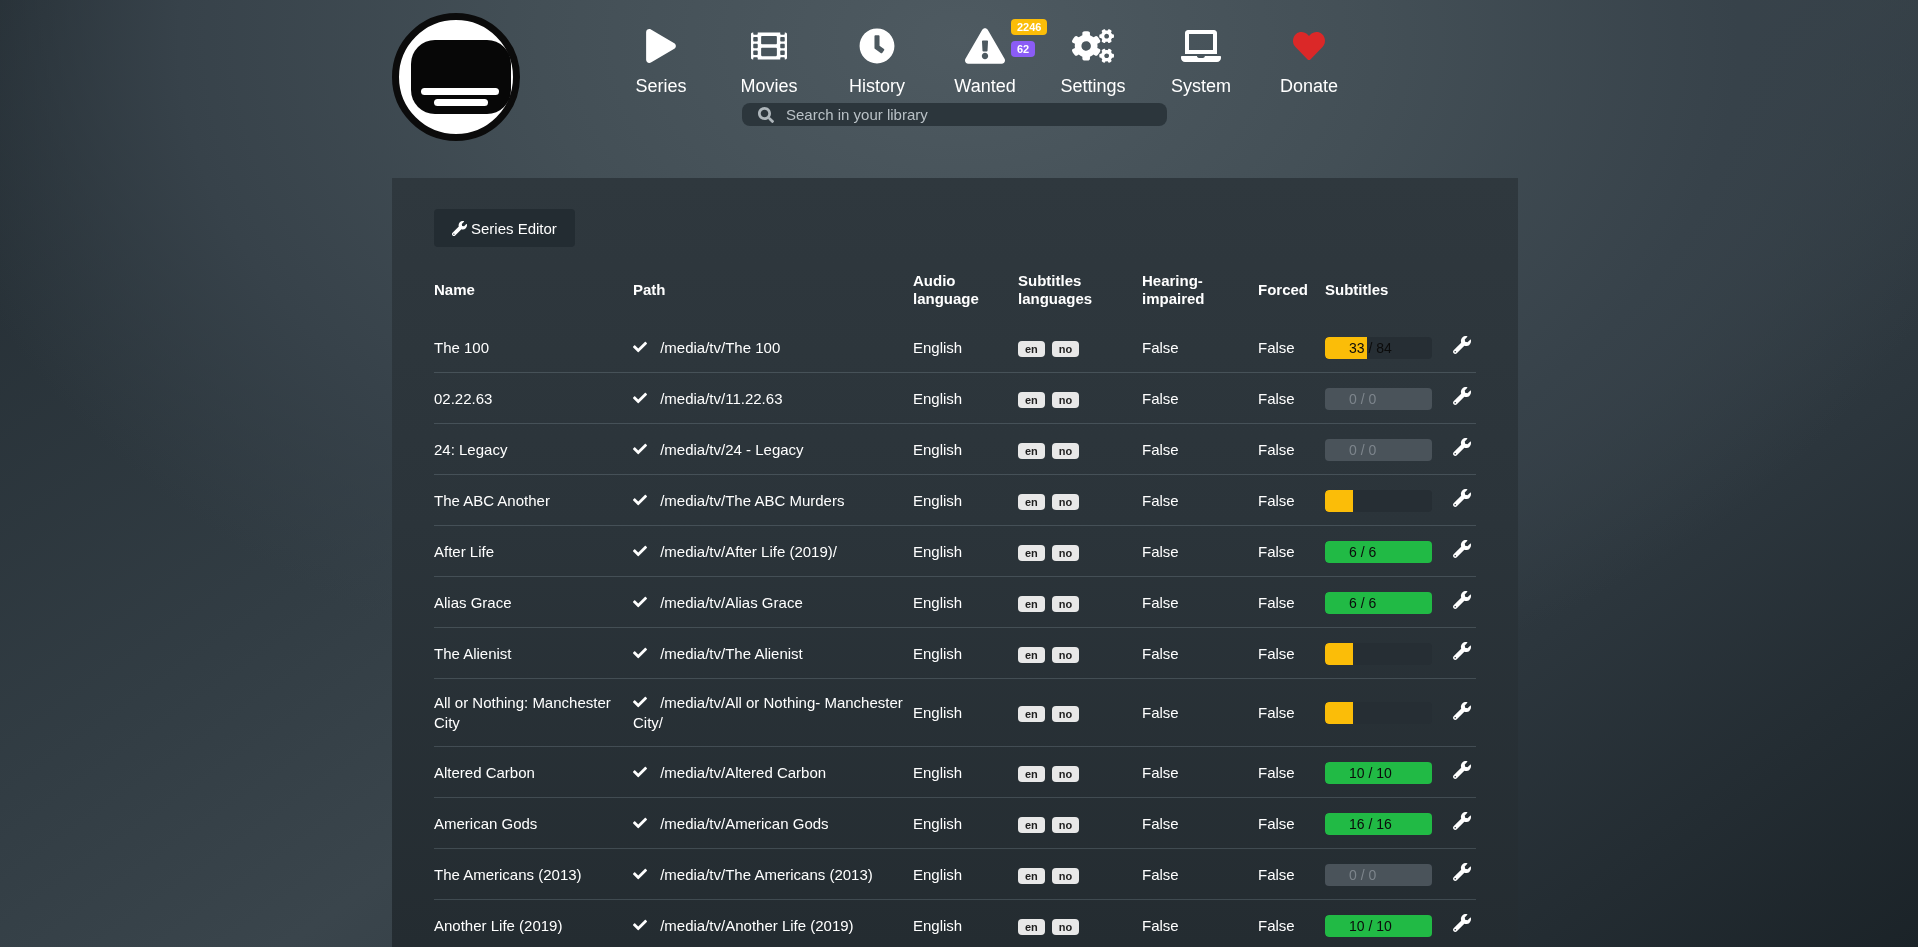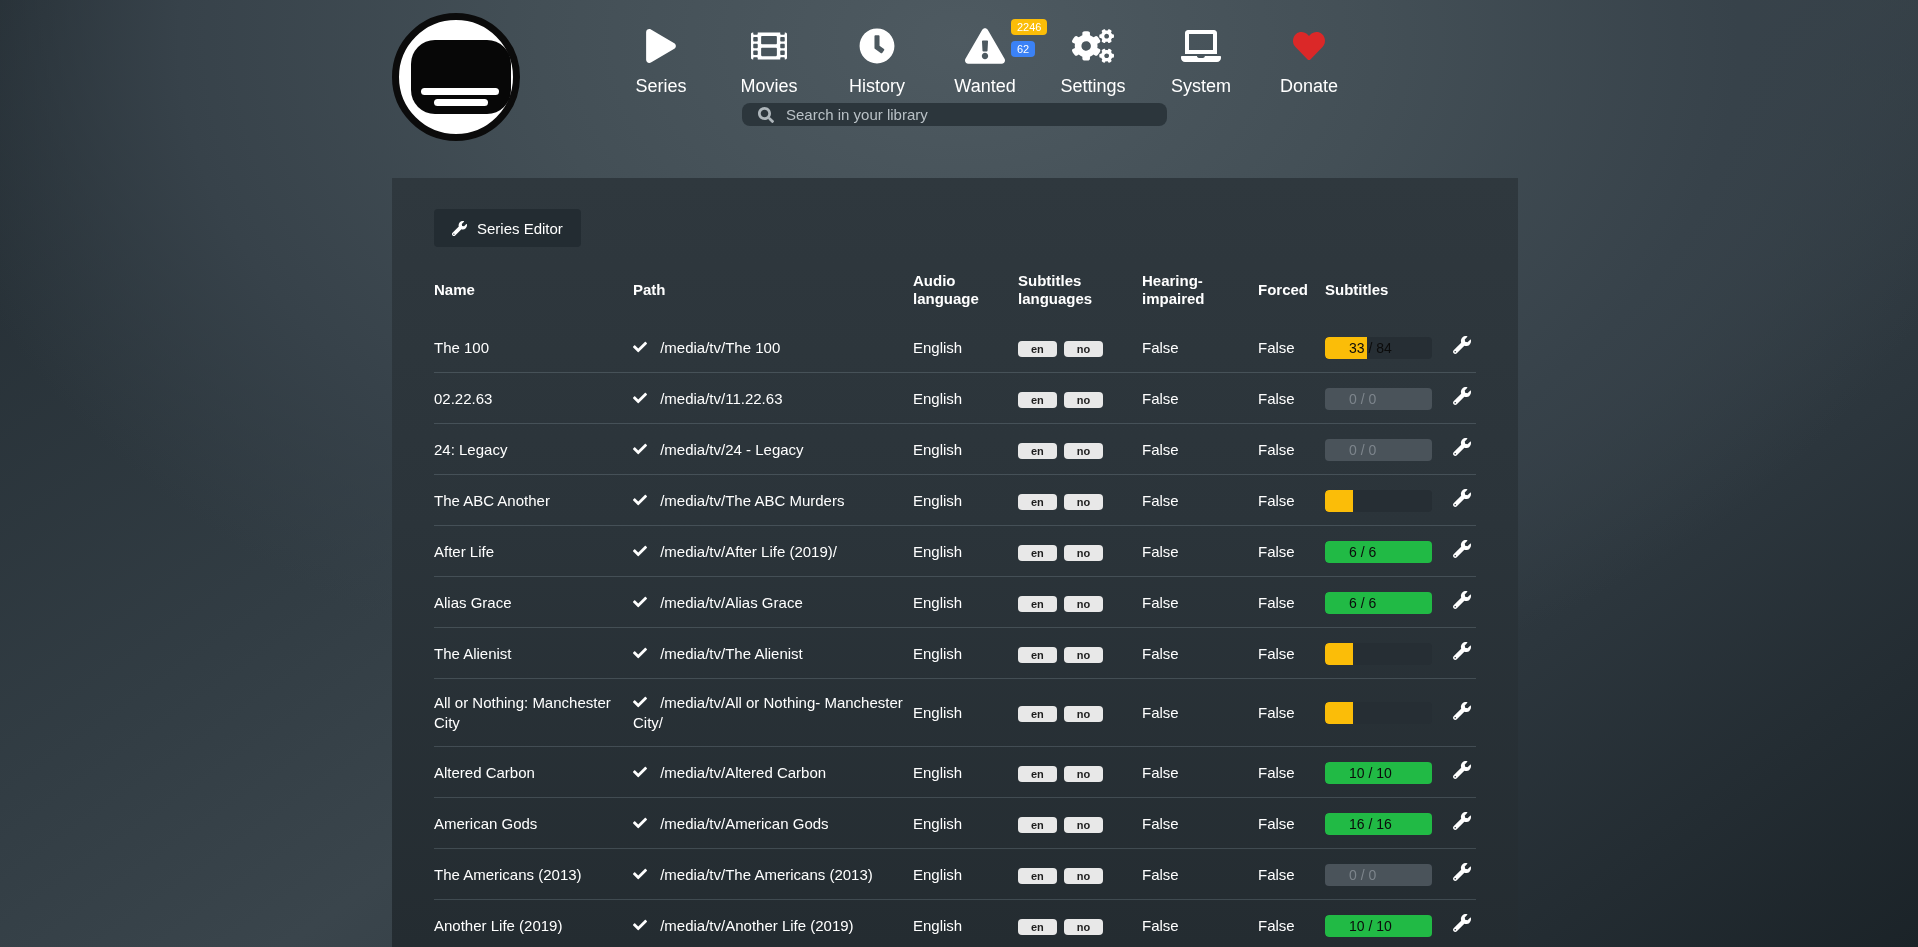--- a/index.html
+++ b/index.html
@@ -25,59 +25,59 @@
   .logo-line.l1 { left:10px; top:48px; width:78px; }
   .logo-line.l2 { left:23px; top:59px; width:54px; }
 
   .nav { position:absolute; left:607px; top:26px; width:756px; display:flex; }
   .nav-item { width:108px; display:flex; flex-direction:column; align-items:center;
               cursor:pointer; position:relative; }
   .nav-icon { height:40px; display:flex; align-items:center; justify-content:center; }
   .nav-icon svg { fill:#fff; }
   .nav-label { margin-top:10px; font-size:18px; color:#fff; }
   .nav-badges { position:absolute; left:80px; top:-7px; display:flex; flex-direction:column; align-items:flex-start; }
-  .badge { color:#fff; font-size:11px; font-weight:normal; border-radius:4px;
+  .badge { color:#fff; font-size:11px; font-weight:bold; border-radius:4px;
            padding:2px 6px; line-height:12px; margin-bottom:6px; }
   .badge.yellow { background:#fbbd08; }
-  .badge.green  { background:#3b82f6; }
+  .badge.green  { background:#8b5cf6; }
 
   .search-wrap { position:absolute; left:742px; top:103px; width:425px; height:23px;
                  background:#2c363c; border-radius:8px; display:flex; align-items:center; }
   .search-wrap svg { margin-left:16px; fill:#aeb6bb; }
   .search-input { flex:1; background:transparent; border:none; outline:none;
                   color:#dfe5e8; font-size:15px; margin-left:12px;
                   font-family:"Liberation Sans","DejaVu Sans",sans-serif; }
   .search-input::placeholder { color:#b9c1c6; opacity:1; }
 
   
   .panel { position:absolute; left:392px; top:178px; width:1126px; bottom:0;
            background:linear-gradient(180deg,#2f383e 0%,#2b343a 45%,#242c31 100%);
            padding:31px 42px 0 42px; }
 
-  .editor-btn { display:inline-flex; align-items:center; gap:10px; height:38px;
+  .editor-btn { display:inline-flex; align-items:center; gap:4px; height:38px;
                 background:#232c32; border:none; border-radius:4px; color:#fff;
                 font-size:15px; padding:0 18px; cursor:pointer;
                 font-family:"Liberation Sans","DejaVu Sans",sans-serif; }
   .editor-btn svg { fill:#fff; }
 
   table.series { border-collapse:collapse; table-layout:fixed; width:1042px; margin-top:15px; }
   col.c-name{width:199px} col.c-path{width:280px} col.c-audio{width:105px}
   col.c-langs{width:124px} col.c-hi{width:116px} col.c-forced{width:67px}
   col.c-subs{width:128px} col.c-act{width:23px}
   th { text-align:left; font-size:15px; font-weight:bold; color:#fff;
        padding:10px 10px 14px 0; vertical-align:middle; line-height:18px; }
   td { font-size:15px; color:#fff; padding:14px 10px 13px 0; vertical-align:middle;
        line-height:20px; }
   tr.row td { border-top:1px solid rgba(165,180,190,0.22); }
   tr.row:first-child td { border-top:none; }
   .path-cell svg { display:inline-block; vertical-align:-1px; margin-right:9px; fill:#fff; }
 
   .lang-badge { display:inline-block; background:#e8e8e8; color:#1f1f1f;
                 font-size:11px; font-weight:bold; border-radius:4px;
-                padding:2px 13px; line-height:12px; margin-right:7px; cursor:default; }
+                padding:2px 7px; line-height:12px; margin-right:7px; cursor:default; }
 
   .bar { position:relative; width:107px; height:22px; border-radius:4px;
          background:#262e34; overflow:hidden; }
   .bar-fill { position:absolute; left:0; top:0; bottom:0; width:0; border-radius:4px 0 0 4px; }
   .bar.bar-partial  .bar-fill { background:#fbbd08; }
   .bar.bar-complete .bar-fill { background:#21ba45; }
   .bar.bar-empty { background:#4a535a; }
   .bar-label { position:absolute; left:24px; top:0; height:22px; line-height:22px;
                font-size:14px; color:#0b0b0b; white-space:nowrap; }
   .bar.bar-empty .bar-label { color:#7d858c; }

